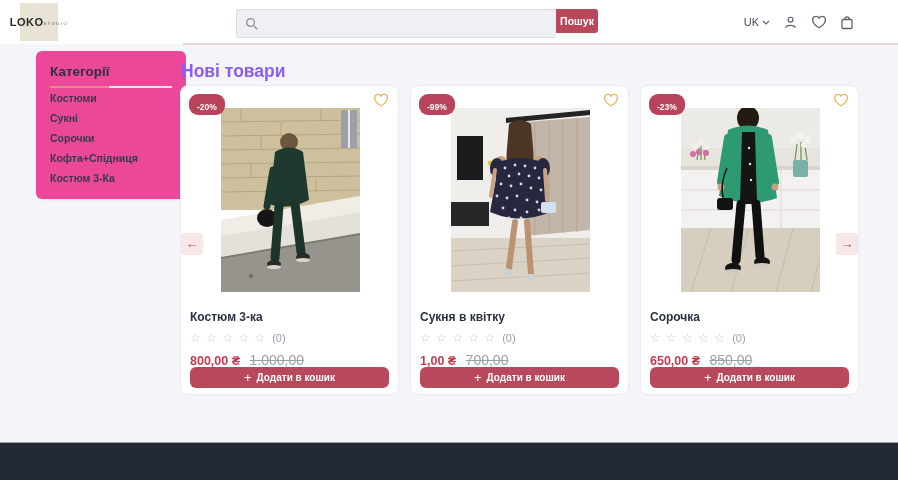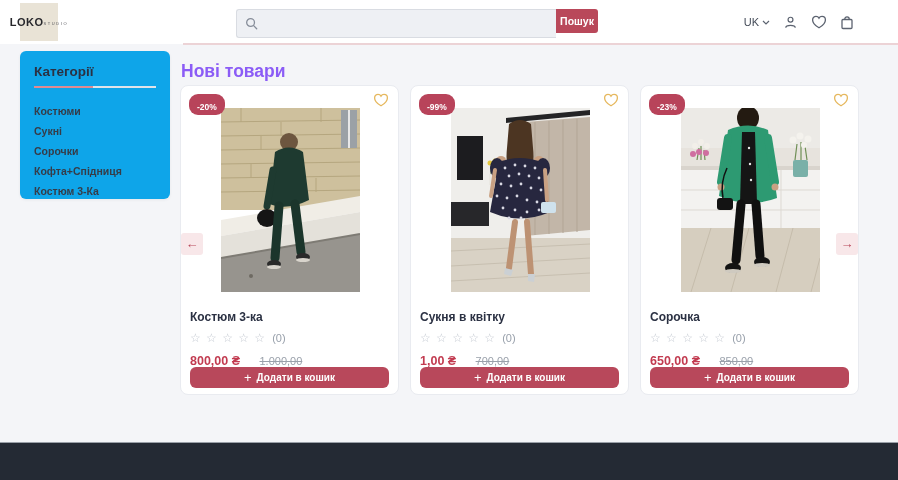--- a/index.html
+++ b/index.html
@@ -20,43 +20,43 @@
                        border-radius:3px 0 0 3px; display:flex; align-items:center; padding-left:8px; }
   .search-input { flex:1; border:none; background:transparent; outline:none; font-size:11px; color:#3a4150; min-width:0;
                   font-family:inherit; }
   .search-btn { width:42px; height:24px; background:#b9485a; color:#fff; border:none;
                 border-radius:0 3px 3px 0; font-size:10.5px; font-weight:bold; cursor:pointer; font-family:inherit; }
   .header-right { position:absolute; right:44px; top:0; height:44px; display:flex; align-items:center; gap:13px; }
   .lang { display:flex; align-items:center; gap:3px; font-size:11px; font-weight:normal; color:#454c59; cursor:pointer; }
   .hicon { display:flex; align-items:center; cursor:pointer; }
   .pink-line { position:absolute; top:43px; left:183px; width:715px; height:2px; background:#ecd3d6; z-index:6; }
   
-  .sidebar { position:absolute; left:20px; top:51px; width:150px; height:148px; background:#0ea5e9;
+  .sidebar { position:absolute; left:36px; top:51px; width:150px; height:148px; background:#ec4899;
              border-radius:6px; box-shadow:0 1px 3px rgba(40,50,70,.07); padding:13px 14px; }
   .sidebar-title { font-size:13.5px; font-weight:bold; color:#2b3143; }
   .sidebar-divider { height:2px; margin-top:7px;
                      background:linear-gradient(to right,#e18b92 0 48%,#e0e3e9 48% 100%); }
-  .sidebar-list { margin-top:13px; }
+  .sidebar-list { margin-top:0; }
   .sidebar-item { font-size:10.5px; font-weight:bold; color:#363c48; line-height:20px; cursor:pointer; }
   
   .section-title { position:absolute; left:181px; top:61px; font-size:17.5px; font-weight:bold; color:#8b5cf6; }
   .cards { position:absolute; left:180px; top:85px; display:flex; gap:11px; }
   .card { width:219px; height:310px; background:#fff; border:1px solid #e9ebf0; border-radius:8px; position:relative; }
   .badge { position:absolute; top:8px; left:8px; background:#b8435a; color:#fff; font-size:8.5px;
            font-weight:bold; padding:8px 8px 3px; border-radius:9px; z-index:2; }
   .card-heart { position:absolute; top:7px; right:9px; z-index:2; cursor:pointer; }
   .card-img { position:absolute; top:22px; left:40px; width:139px; height:184px; overflow:hidden; }
   .card-info { position:absolute; top:224px; left:9px; right:9px; }
   .card-title { font-size:12px; font-weight:bold; color:#2b3143; cursor:pointer; }
   .card-rating { margin-top:7px; display:flex; align-items:center; gap:6px; }
   .stars { font-size:12px; letter-spacing:1px; color:#c6cbd3; }
   .rating-count { font-size:11px; color:#98a0ab; }
   .card-prices { margin-top:6px; }
   .price { font-size:12.5px; font-weight:bold; color:#c23b50;margin-top:12px; }
-  .old-price { font-size:11px; color:#9aa1ab; text-decoration:line-through; margin-left:15px; }
+  .old-price { font-size:14px; color:#9aa1ab; text-decoration:line-through; margin-left:5px; }
   .add-btn { position:absolute; top:281px; left:9px; width:199px; height:21px; background:#b8485b; border:none;
              border-radius:6px; color:#fff; font-size:10px; font-weight:bold; display:flex; align-items:center;
              justify-content:center; gap:5px; cursor:pointer; font-family:inherit; }
   .plus { font-size:13px; font-weight:normal; line-height:1; }
   .nav-arrow { position:absolute; width:22px; height:22px; background:#f8e7e9; border:none; border-radius:3px;
                color:#b8485b; font-size:13px; line-height:22px; text-align:center; cursor:pointer; z-index:3;
                font-family:inherit; }
   .nav-left { left:181px; top:233px; }
   .nav-right { left:836px; top:233px; }
   

